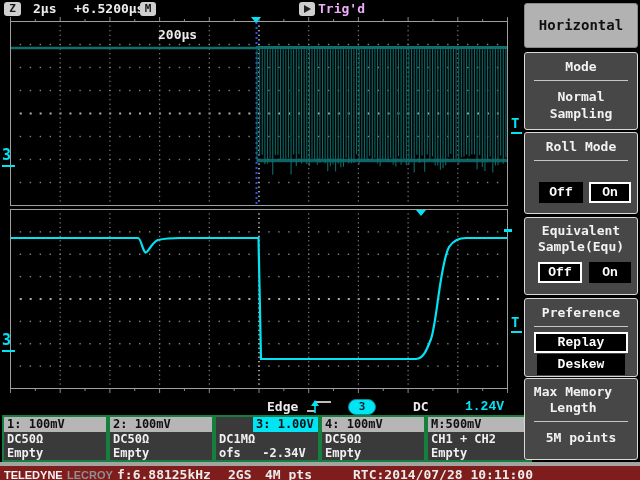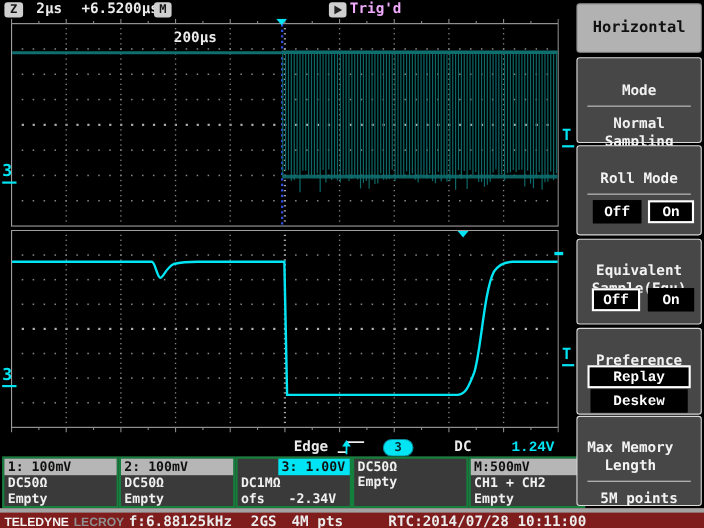--- a/index.html
+++ b/index.html
@@ -29,21 +29,21 @@
 
   
   .chbox{position:absolute;top:415px;width:102px;height:43px;border:2px solid #15803d;background:#3a3a3a;}
   .chhead{height:15px;background:#b6b6b6;color:#101010;font-size:12px;line-height:15px;padding-left:3px;white-space:pre;}
   .chhead.sel{background:#00e4f4;margin-left:37px;}
   .chline{color:#f0f0f0;font-size:12px;line-height:14px;padding-left:3px;white-space:pre;}
 
   
   .panel{position:absolute;left:524px;width:112px;background:#474747;border:1px solid #d9d9d9;
          border-radius:3px;color:#f2f2f2;font-size:13px;text-align:center;}
-  .ptitle{line-height:16px;padding-top:6px;margin-top:16px;}
+  .ptitle{line-height:16px;padding-top:6px;}
   .pdiv{height:1px;background:#c6c6c6;margin:5px 9px 0 9px;}
   .pvalue{line-height:17px;padding-top:7px;}
   .sbtn{position:absolute;background:#000;color:#fff;font-size:13px;line-height:17px;text-align:center;font-family:Liberation Mono, monospace;}
   .outlined{border:2px solid #fff;}
   .plain{border:2px solid #000;}
   .hdrbtn{position:absolute;left:524px;top:3px;width:112px;height:43px;background:#b2b2b2;
           border:1px solid #8a8a8a;border-radius:3px;color:#111;font-size:14px;line-height:43px;text-align:center;}
 
   
   #statusbar{position:absolute;left:0;top:462px;width:640px;height:26px;background:#7f1d1d;border-top:4px solid #a3a3a3;box-sizing:border-box;}
@@ -1642,20 +1642,21 @@
     <div class="chhead">2: 100mV</div>
     <div class="chline">DC50Ω</div>
     <div class="chline">Empty</div>
   </div>
   <div class="chbox" style="left:214px;">
     <div class="chhead sel">3: 1.00V</div>
     <div class="chline">DC1MΩ</div>
     <div class="chline">ofs   -2.34V</div>
   </div>
   <div class="chbox" style="left:320px;">
+    <div class="chhead">4: 100mV</div>
     <div class="chline">DC50Ω</div>
     <div class="chline">Empty</div>
   </div>
   <div class="chbox" style="left:426px;">
     <div class="chhead">M:500mV</div>
     <div class="chline">CH1 + CH2</div>
     <div class="chline">Empty</div>
   </div>
 
   <div class="hdrbtn">Horizontal</div>

